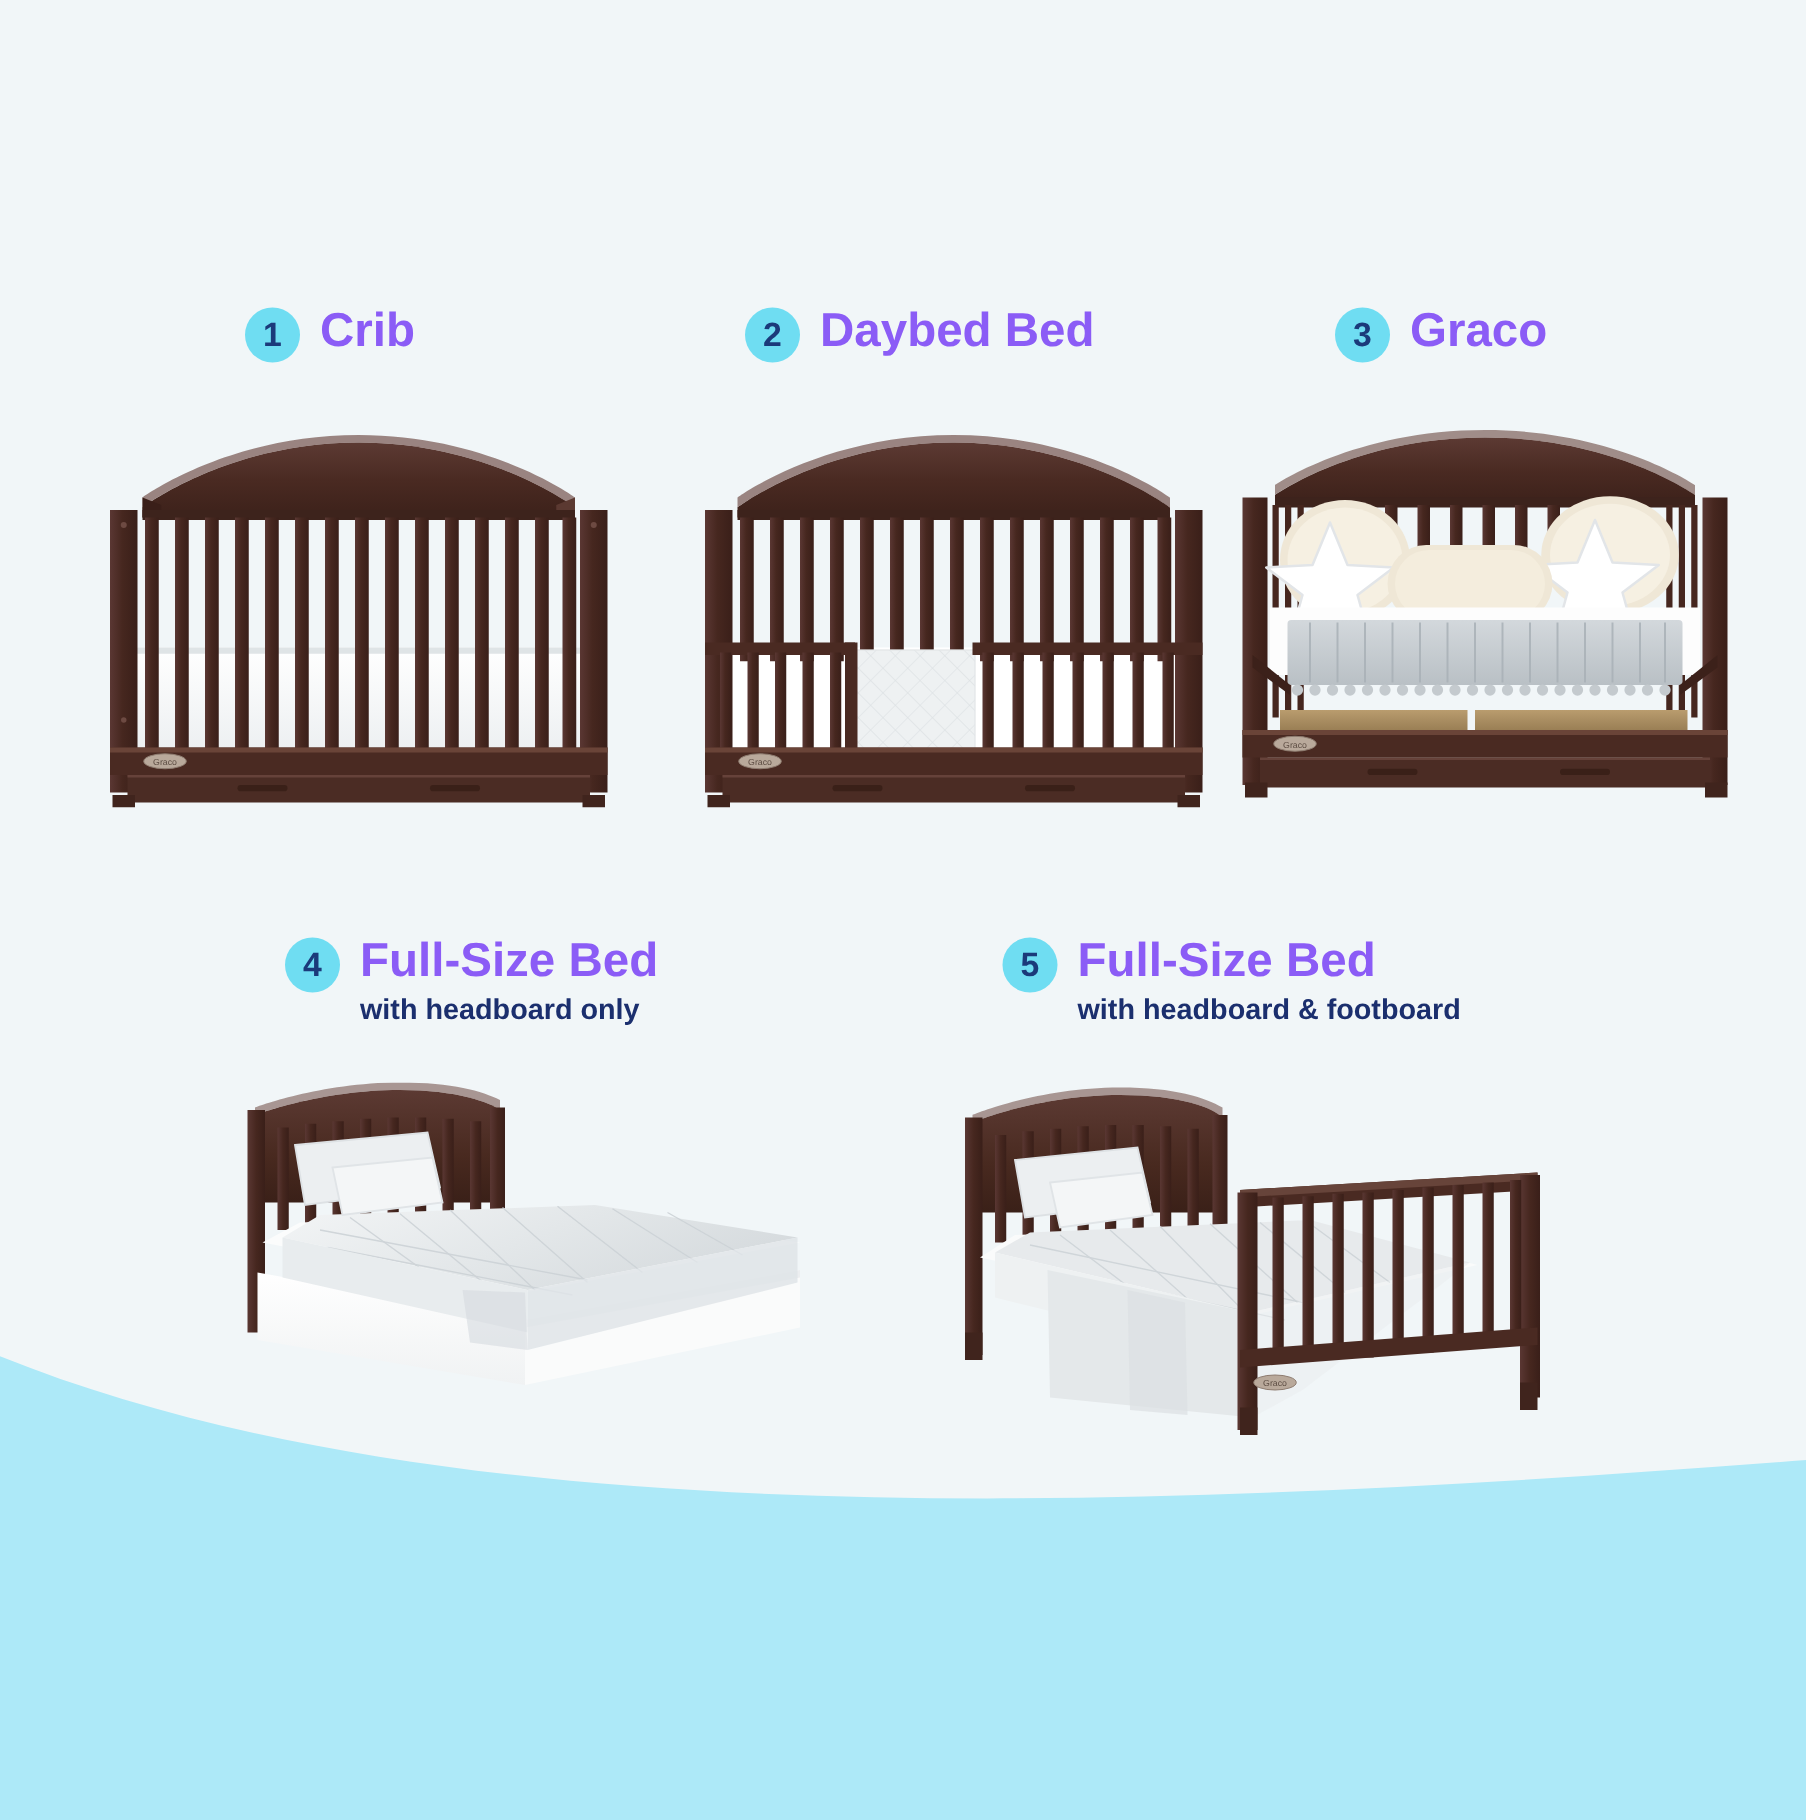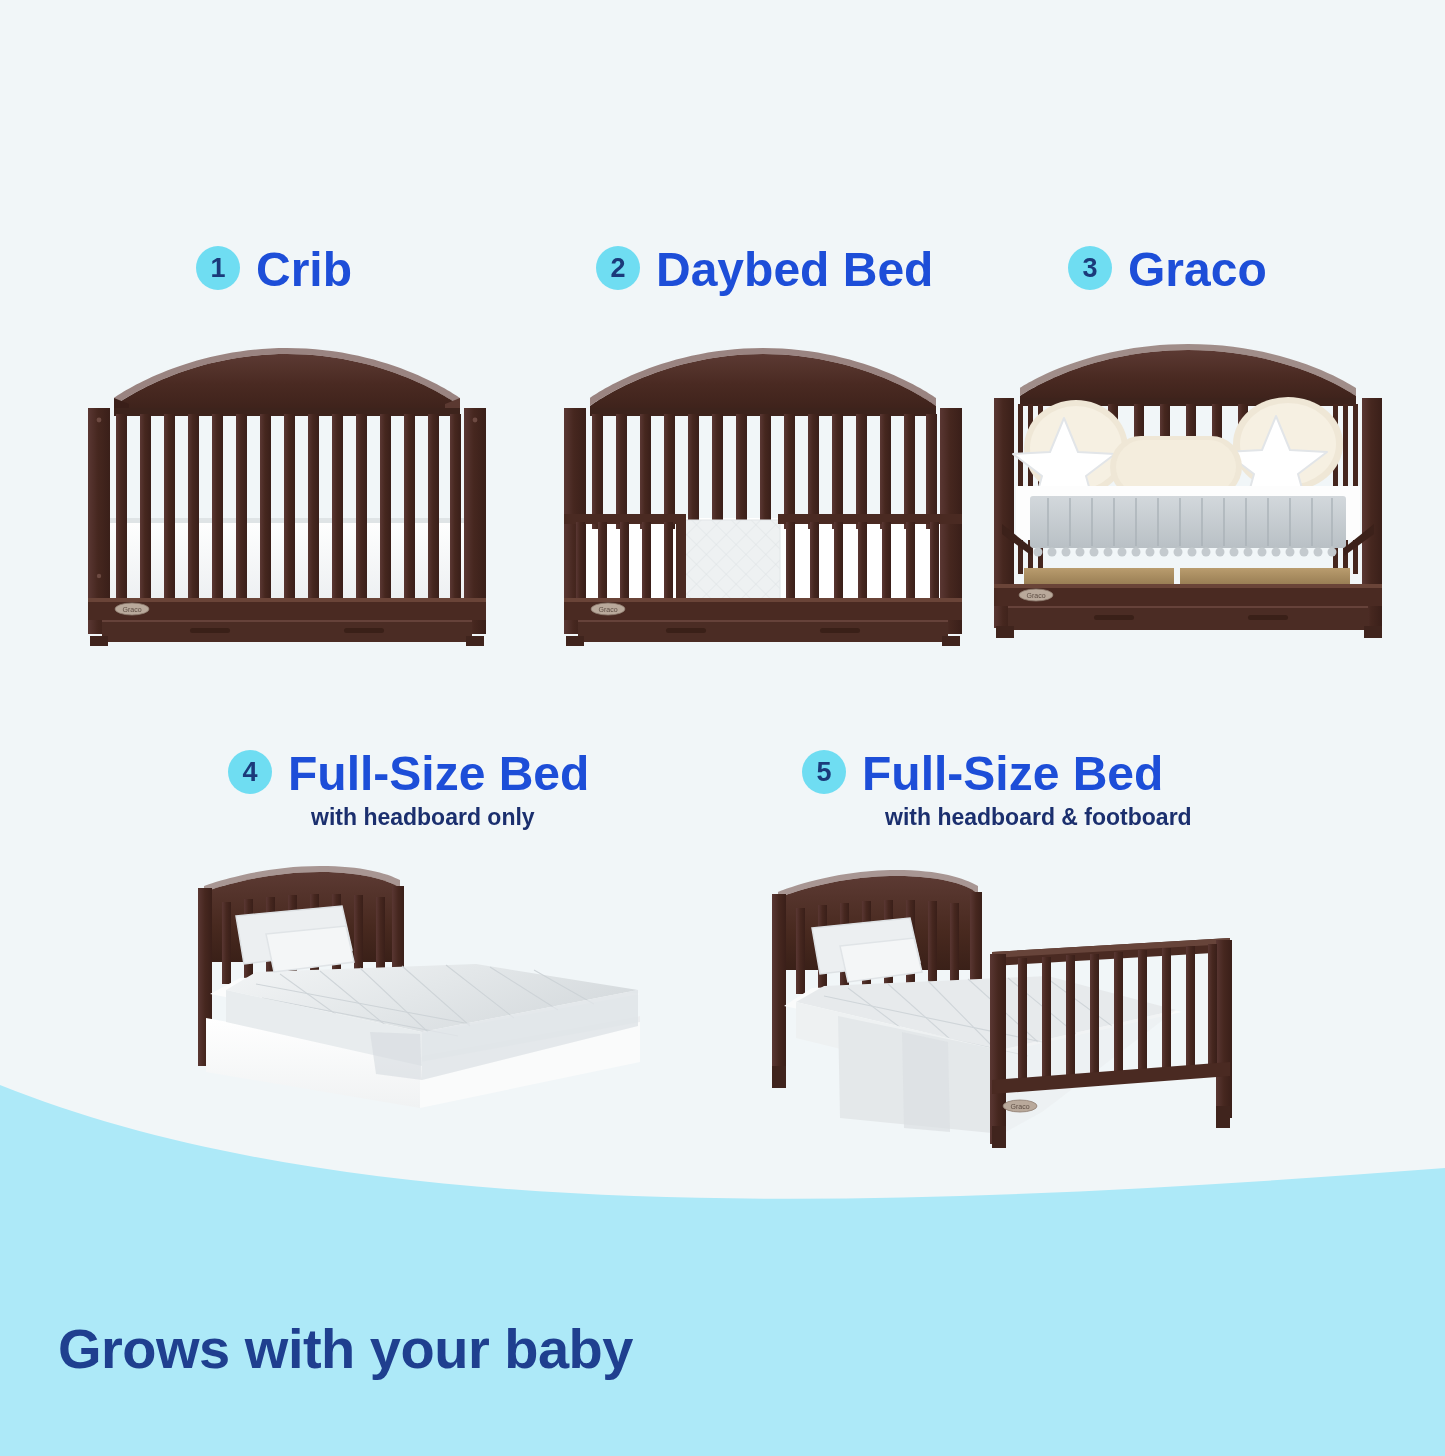--- a/index.html
+++ b/index.html
@@ -63,33 +63,32 @@
     font-size: 27px;
     font-weight: bold;
     display: flex;
     align-items: center;
     justify-content: center;
     flex: none;
     line-height: 1;
   }
   .step-titles { margin-left: 16px; }
   .step-title {
-    font-size: 48px;
+    font-size: 38px;
     font-weight: bold;
-    color: #1d4ed8;
+    color: #8b5cf6;
     line-height: 1.0;
     white-space: nowrap;
   }
   .step-sub {
     font-size: 23px;
     font-weight: bold;
     color: #1b2f6e;
     margin-top: 6px;
     white-space: nowrap;
-    margin-left: 23px;
   }
 
   
   .head-1 { left: 196px; top: 246px; }
   .head-2 { left: 596px; top: 246px; }
   .head-3 { left: 1068px; top: 246px; }
   .head-4 { left: 228px; top: 750px; }
   .head-5 { left: 802px; top: 750px; }
 
   
@@ -100,21 +99,20 @@
 <body>
 
 <div class="page">
 
   <div class="wave-band">
     <svg class="wave-svg" viewBox="0 0 1445 416" preserveAspectRatio="none">
       <path d="M0,45 C360,190 900,170 1445,128 L1445,416 L0,416 Z" fill="#ade9f8"></path>
     </svg>
   </div>
 
-  <div class="footline">Grows with your baby</div>
 
   <div class="step-head head-1">
     <div class="badge">1</div>
     <div class="step-titles">
       <div class="step-title">Crib</div>
     </div>
   </div>
 
   <div class="art" style="left:72px; top:336px;">
     <svg width="430" height="310" viewBox="0 0 430 310">

